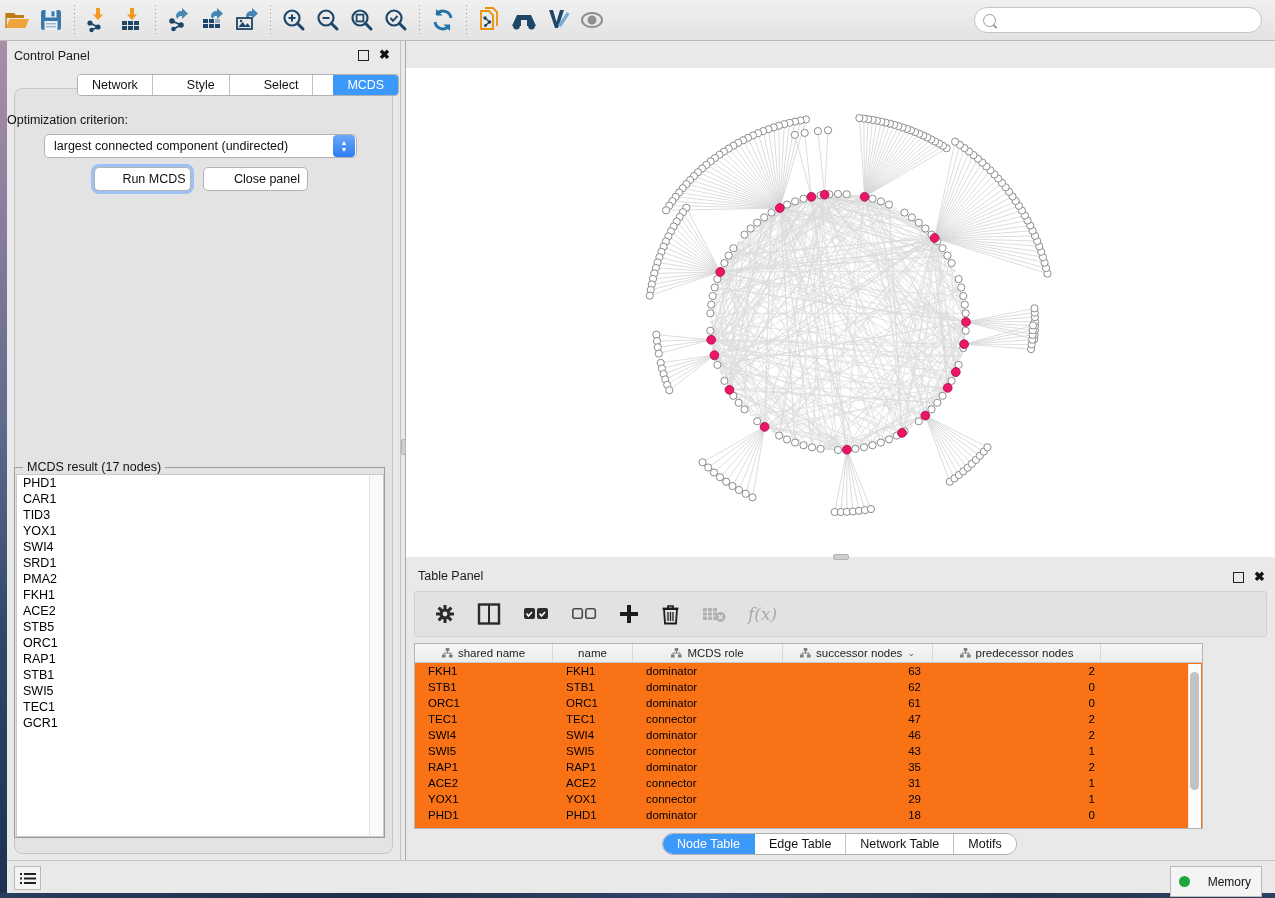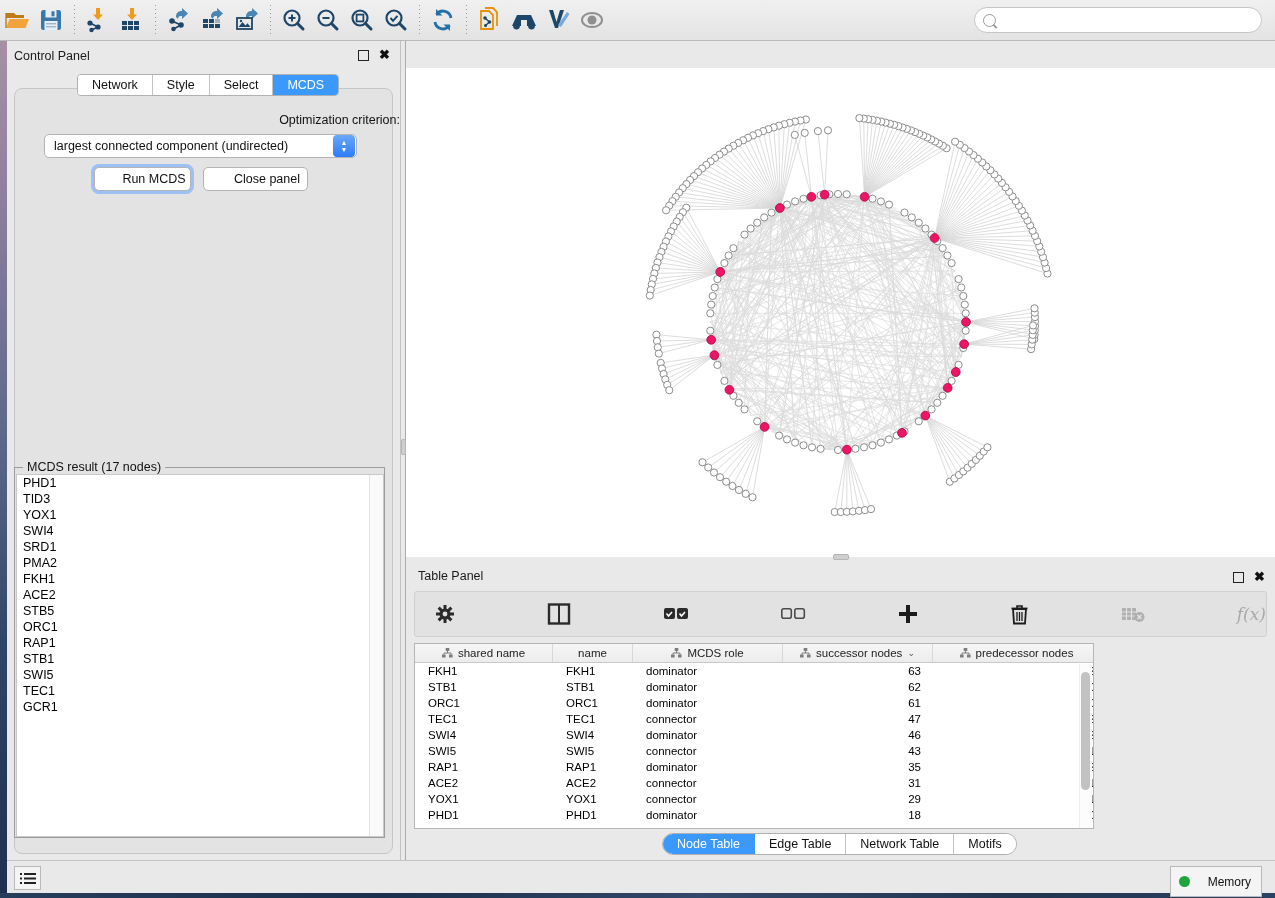--- a/index.html
+++ b/index.html
@@ -30,26 +30,26 @@
   
   #control-panel { position:absolute; left:7px; top:41px; width:393px; height:819px; background:#e9e9e9; }
   #cp-header { position:absolute; left:0; top:0; width:100%; height:26px; }
   #cp-title { position:absolute; left:7px; top:8px; font-size:12.5px; color:#1a1a1a; }
   .panel-float { position:absolute; top:9px; width:11px; height:11px; border:1.6px solid #222; background:transparent; }
   .panel-close { position:absolute; top:7px; font-size:13px; font-weight:bold; color:#111; line-height:14px; }
   #cp-float { right:31px; } #cp-close { right:10px; }
   #cp-inner { position:absolute; left:7px; top:47px; width:379px; height:766px;
     background:#e3e3e3; border:1px solid #c6c6c6; border-radius:8px; }
   #cp-tabs { position:absolute; left:70px; top:33px; height:22px; display:flex;
-    border:1px solid #b0b0b0; border-radius:4px; overflow:hidden; background:#fff; z-index:5; }
+    border:1px solid #b0b0b0; border-radius:4px; overflow:hidden; background:#fff; z-index:5;gap:20px; }
   .seg-tab { height:100%; display:flex; align-items:center; justify-content:center;
     font-size:12.5px; color:#111; background:#fff; border-right:1px solid #c3c3c3; padding:0 14px; cursor:default; }
   .seg-tab:last-child { border-right:none; }
   .seg-tab.sel { background:#3b99fc; color:#fff; border-right-color:#3b99fc; }
-  #opt-label { position:absolute; left:0; top:72px; width:100%; text-align:right; font-size:12.5px; color:#111; }
+  #opt-label { position:absolute; left:0; top:72px; width:100%; text-align:left; font-size:12.5px; color:#111; }
   #opt-select { position:absolute; left:37px; top:93px; width:313px; height:24px; background:#fff;
     border:1px solid #b3b3b3; border-radius:5px; display:flex; align-items:center; }
   #opt-select .val { flex:1; font-size:12.5px; padding-left:9px; color:#111; white-space:nowrap; }
   #opt-select .stepper { width:22px; height:22px; margin-right:1px; border-radius:4px;
     background:linear-gradient(180deg,#6aa9f8,#2d7bf6); display:flex; flex-direction:column;
     align-items:center; justify-content:center; gap:1px; }
   #opt-select .stepper span { color:#fff; font-size:7px; line-height:6px; }
   .cp-btn { position:absolute; top:126px; height:24px; background:#fff; border:1px solid #b3b3b3;
     border-radius:5px; font-size:12.5px; color:#111; display:flex; align-items:center; justify-content:center;padding-left:23px; }
   #btn-run { left:87px; width:97px; box-shadow:0 0 0 3px rgba(110,170,255,.6); }
@@ -84,26 +84,26 @@
   #h-split { position:absolute; left:0; top:516px; width:869px; height:3px; background:#e9e9e9; }
   #h-split .grip { position:absolute; left:427px; top:-3px; width:16px; height:6px;
     background:#cfcfcf; border:1px solid #b5b5b5; border-radius:2px; }
 
   
   #table-panel { position:absolute; left:406px; top:563px; width:869px; height:297px; background:#e9e9e9; }
   #tp-title { position:absolute; left:12px; top:6px; font-size:12.5px; color:#1a1a1a; }
   #tp-float { right:31px; } #tp-close { right:10px; }
   #tp-toolbar { position:absolute; left:8px; top:28px; width:853px; height:46px;
     background:#e2e2e2; border:1px solid #d0d0d0; border-radius:3px;
-    display:flex; align-items:center; gap:22px; padding-left:20px;justify-content:space-between; }
+    display:flex; align-items:center; gap:22px; padding-left:20px; }
   #tp-toolbar svg, #tp-toolbar .fx { display:block; flex:0 0 auto; }
   .fx { font-family:"DejaVu Serif", serif; font-style:italic; font-size:17px; color:#a9a9a9; }
 
-  #node-table { position:absolute; left:8px; top:80px; width:680px; height:186px;
-    background:#ffffff; border:1px solid #b5b5b5; overflow:hidden; }
+  #node-table { position:absolute; left:8px; top:80px; width:789px; height:186px;
+    background:#f97316; border:1px solid #b5b5b5; overflow:hidden; }
   #nt-header { display:grid; grid-template-columns:138px 80px 150px 150px 168px 1fr;
     height:19px; background:linear-gradient(180deg,#f6f6f6,#ececec); border-bottom:1px solid #c9c9c9; }
   .hcell { display:flex; align-items:center; justify-content:center; gap:5px; font-size:11.5px; color:#222;
     border-right:1px solid #d8d8d8; white-space:nowrap; overflow:hidden; }
   .hcell:last-child { border-right:none; }
   .hcell .chev { font-size:9px; color:#555; }
   .trow { display:grid; grid-template-columns:138px 80px 150px 150px 168px 1fr; height:16px; }
   .tcell { font-size:11.5px; color:#000; display:flex; align-items:center; white-space:nowrap; }
   .tcell.l { padding-left:13px; } .tcell.num { justify-content:flex-end; padding-right:12px; }
   .tcell.num.pred { padding-right:6px; }
@@ -298,20 +298,21 @@
         <span>▼</span>
       </span>
   </div>
   <div id="btn-run" class="cp-btn">Run MCDS</div>
   <div id="btn-close-panel" class="cp-btn">Close panel</div>
   <div id="mcds-group">
     <span id="mcds-legend">MCDS result (17 nodes)</span>
     <div id="mcds-list">
       <div id="mcds-items">
           <div class="mcds-item">PHD1</div>
+          <div class="mcds-item">CAR1</div>
           <div class="mcds-item">TID3</div>
           <div class="mcds-item">YOX1</div>
           <div class="mcds-item">SWI4</div>
           <div class="mcds-item">SRD1</div>
           <div class="mcds-item">PMA2</div>
           <div class="mcds-item">FKH1</div>
           <div class="mcds-item">ACE2</div>
           <div class="mcds-item">STB5</div>
           <div class="mcds-item">ORC1</div>
           <div class="mcds-item">RAP1</div>

